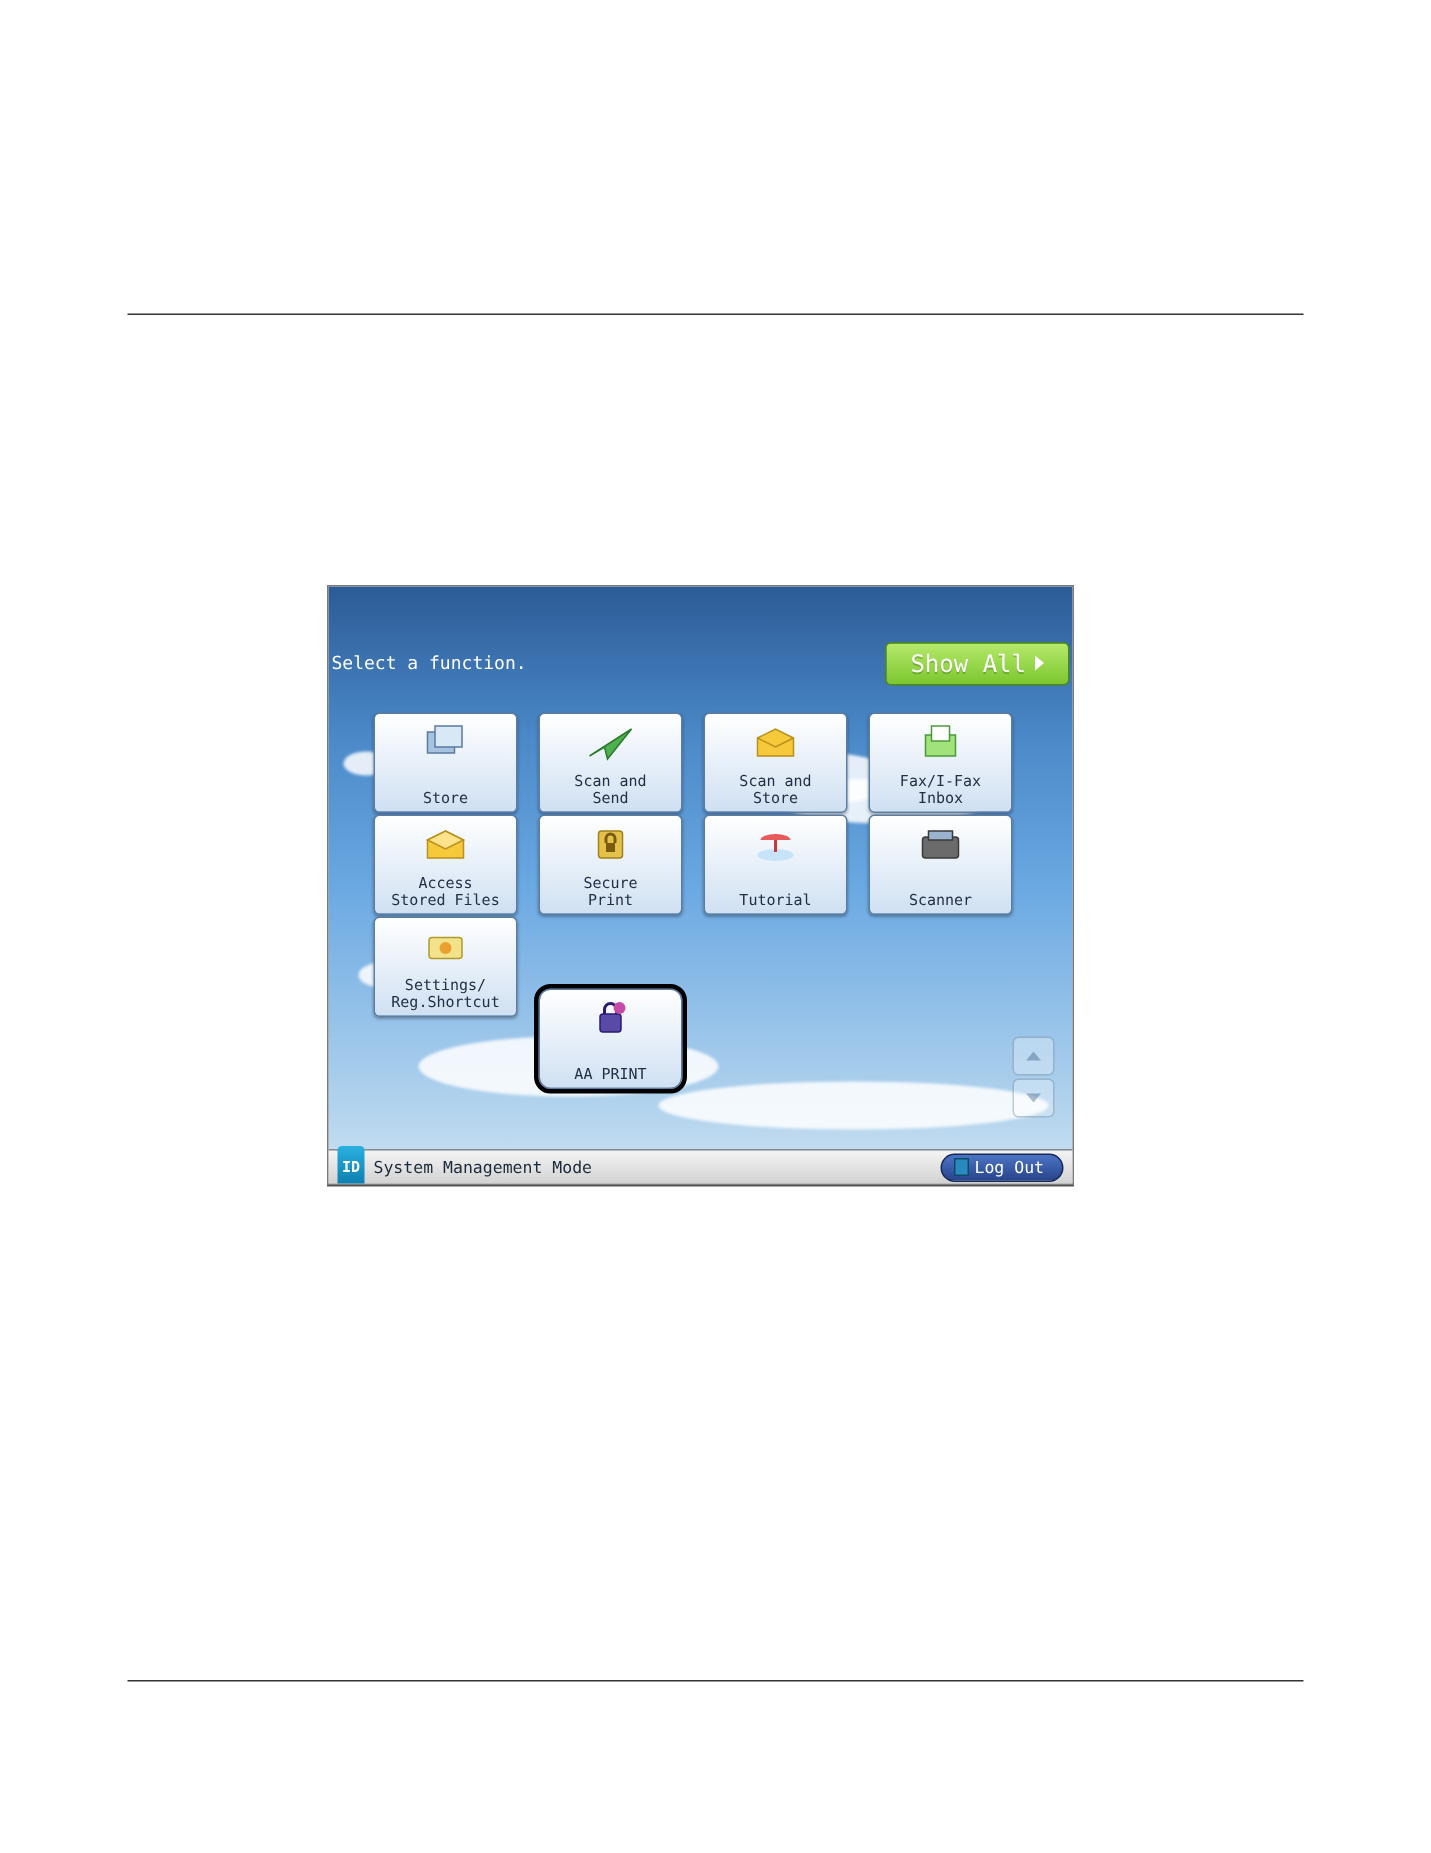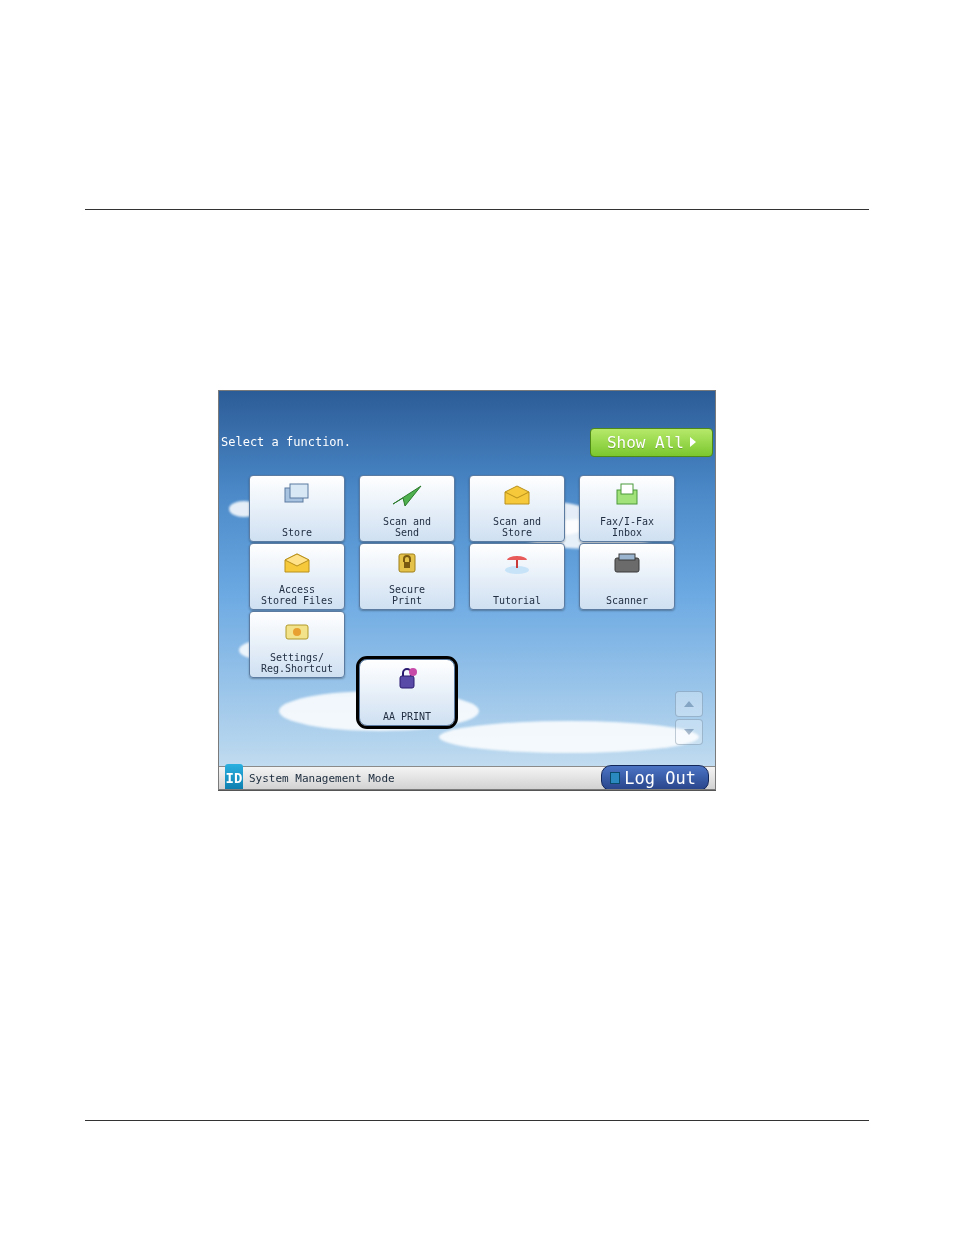--- a/index.html
+++ b/index.html
@@ -216,32 +216,32 @@
     align-items: center;
     padding: 0 6px;
     font-size: 11px;
     font-family: "Lucida Console", Monaco, monospace;
   }
   .id-badge {
     width: 18px;height:28px;
     background: linear-gradient(180deg,#2ab0e0,#0a7aaa);
     border-radius: 3px;
     color:#fff;
-    font-size:14px;
+    font-size:10px;
     font-weight:bold;
     display:flex;align-items:center;justify-content:center;
     margin-right: 6px;
   }
   .bottombar .spacer { flex: 1; }
   .logout-btn {
     background: linear-gradient(180deg,#4b74c4,#28448a);
     border:1px solid #15285a;
     border-radius: 10px;
     color:#fff;
-    font-size:17px;
+    font-size:11px;
     padding: 2px 12px 2px 8px;
     display:flex;align-items:center;gap:4px;
   }
   .door-icon {
     width:8px;height:10px;
     background:#2a8abf;
     border:1px solid #0a4a6a;
   }
 </style>
 </head>

